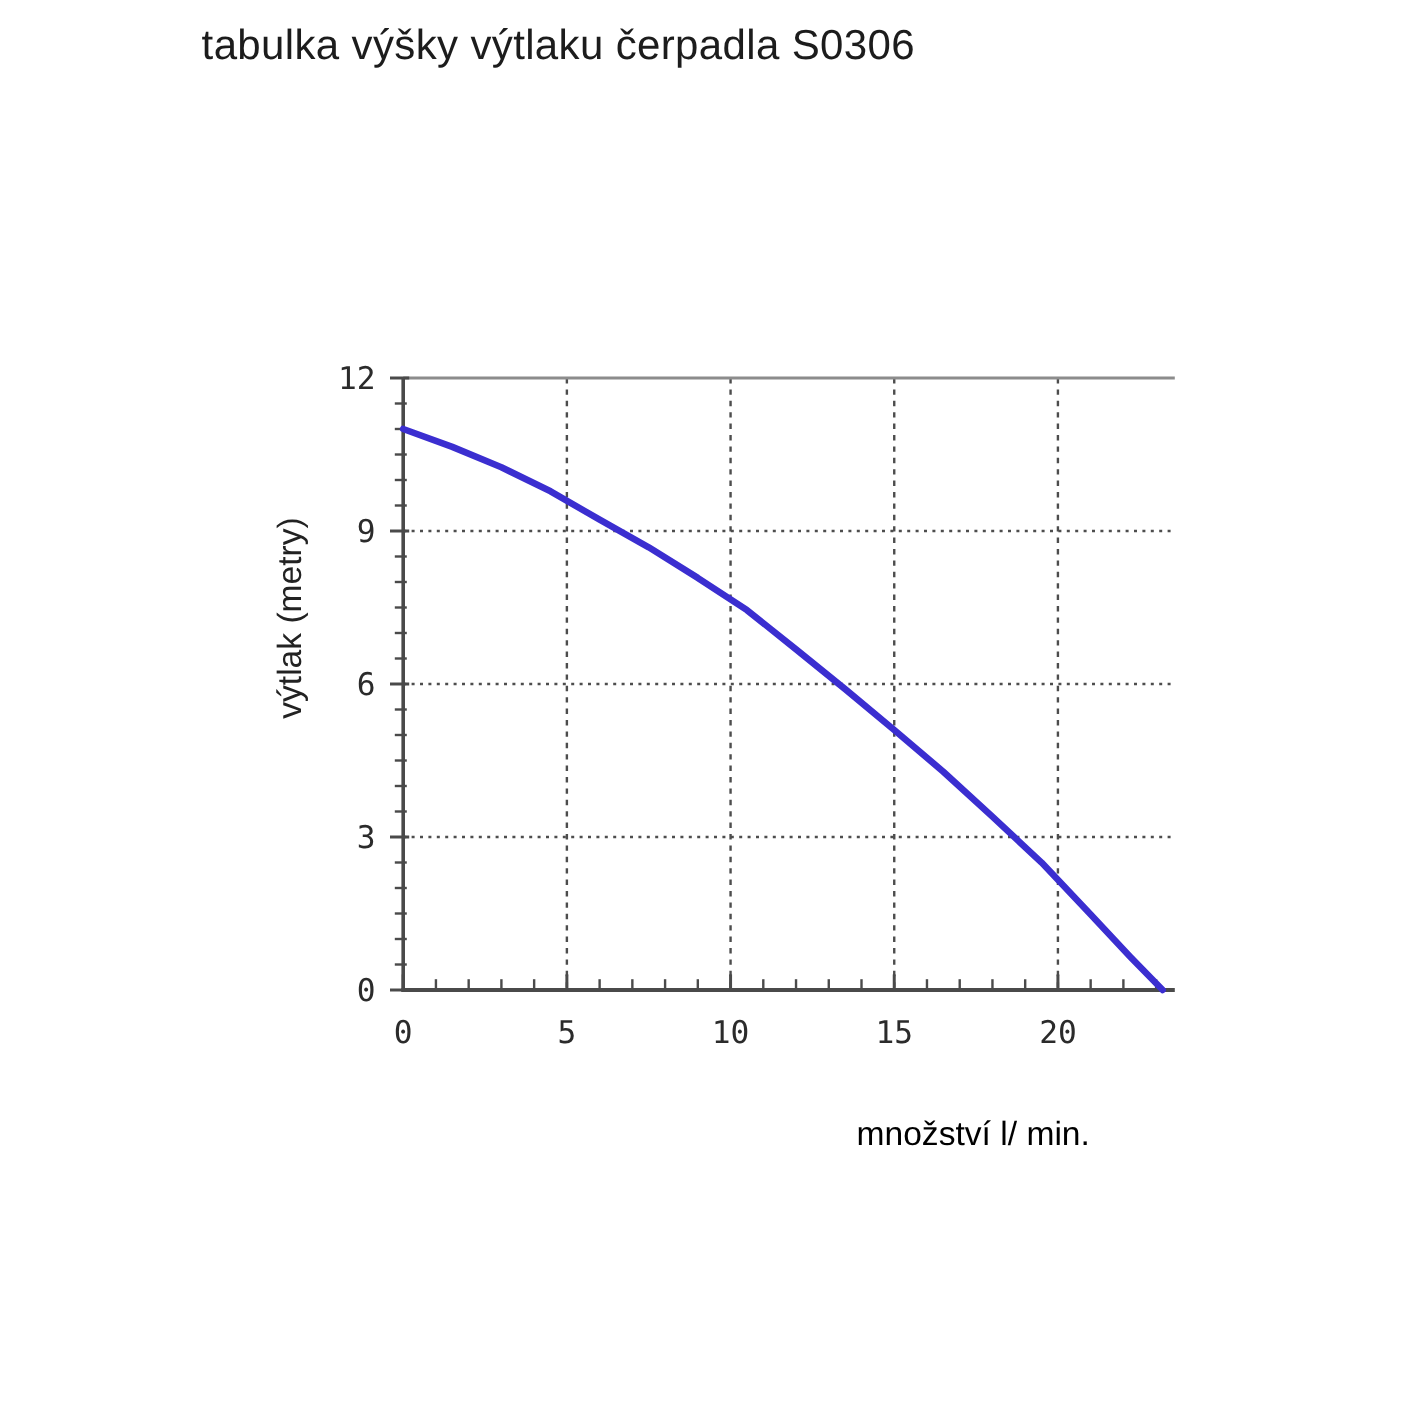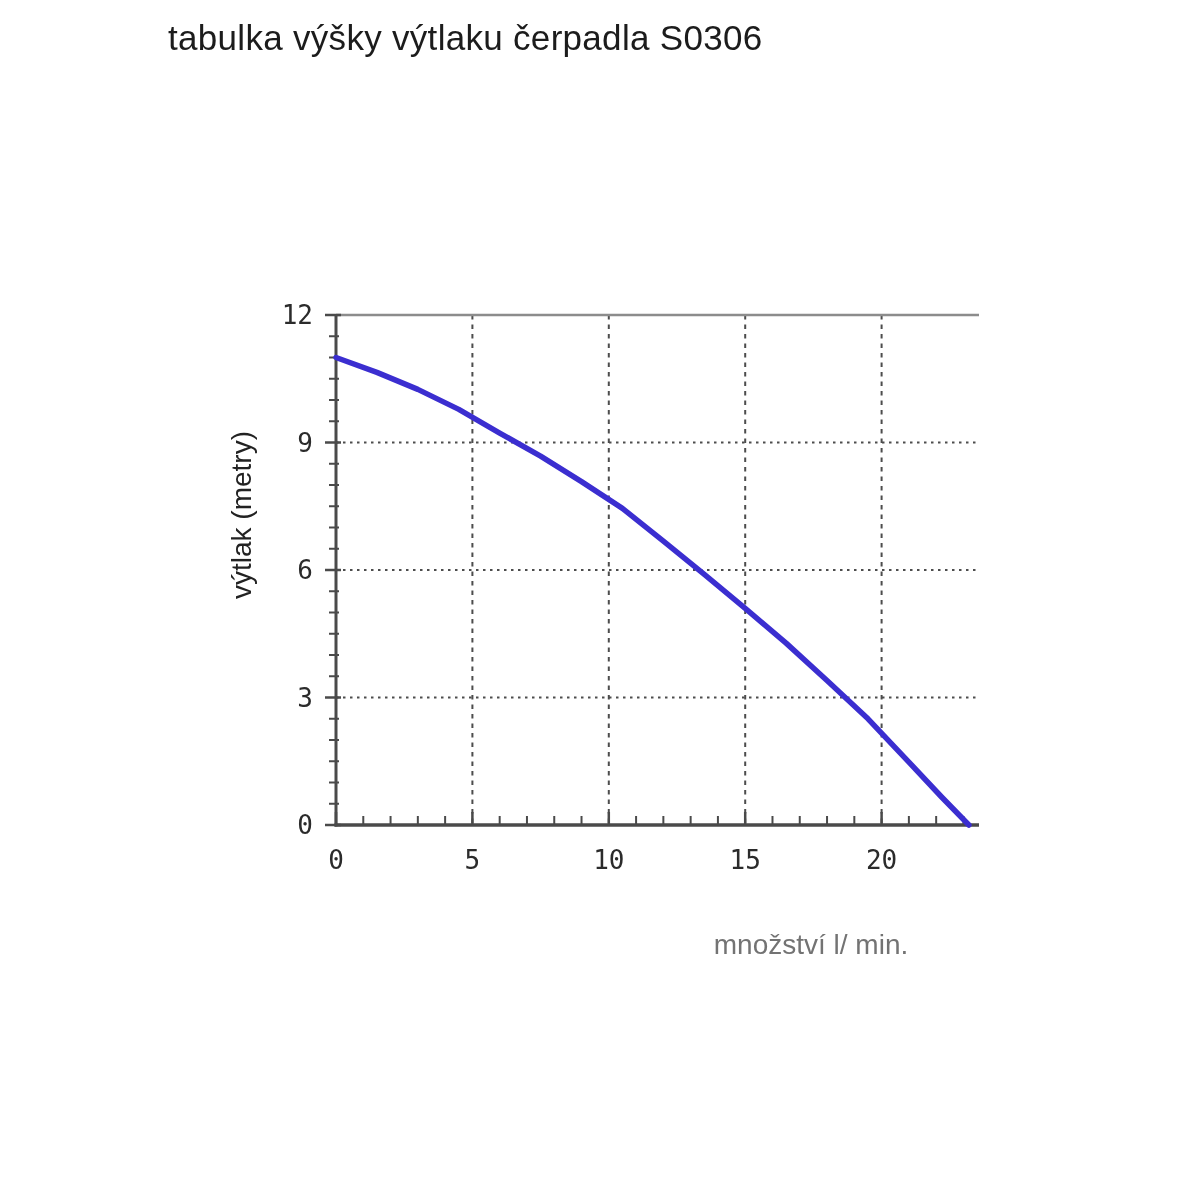--- a/index.html
+++ b/index.html
@@ -28,21 +28,21 @@
     font-size: 28px;
     color: #222222;
     white-space: nowrap;
   }
   .x-axis-label {
     position: absolute;
     left: 811px;
     top: 945px;
     transform: translate(-50%, -50%);
     font-size: 28px;
-    color: #737373;
+    color: #000000;
     white-space: nowrap;
   }
   svg.chart-svg {
     position: absolute;
     left: 0;
     top: 0;
   }
   svg.chart-svg text.tick-label {
     font-family: "DejaVu Sans Mono", monospace;
     font-size: 26px;

